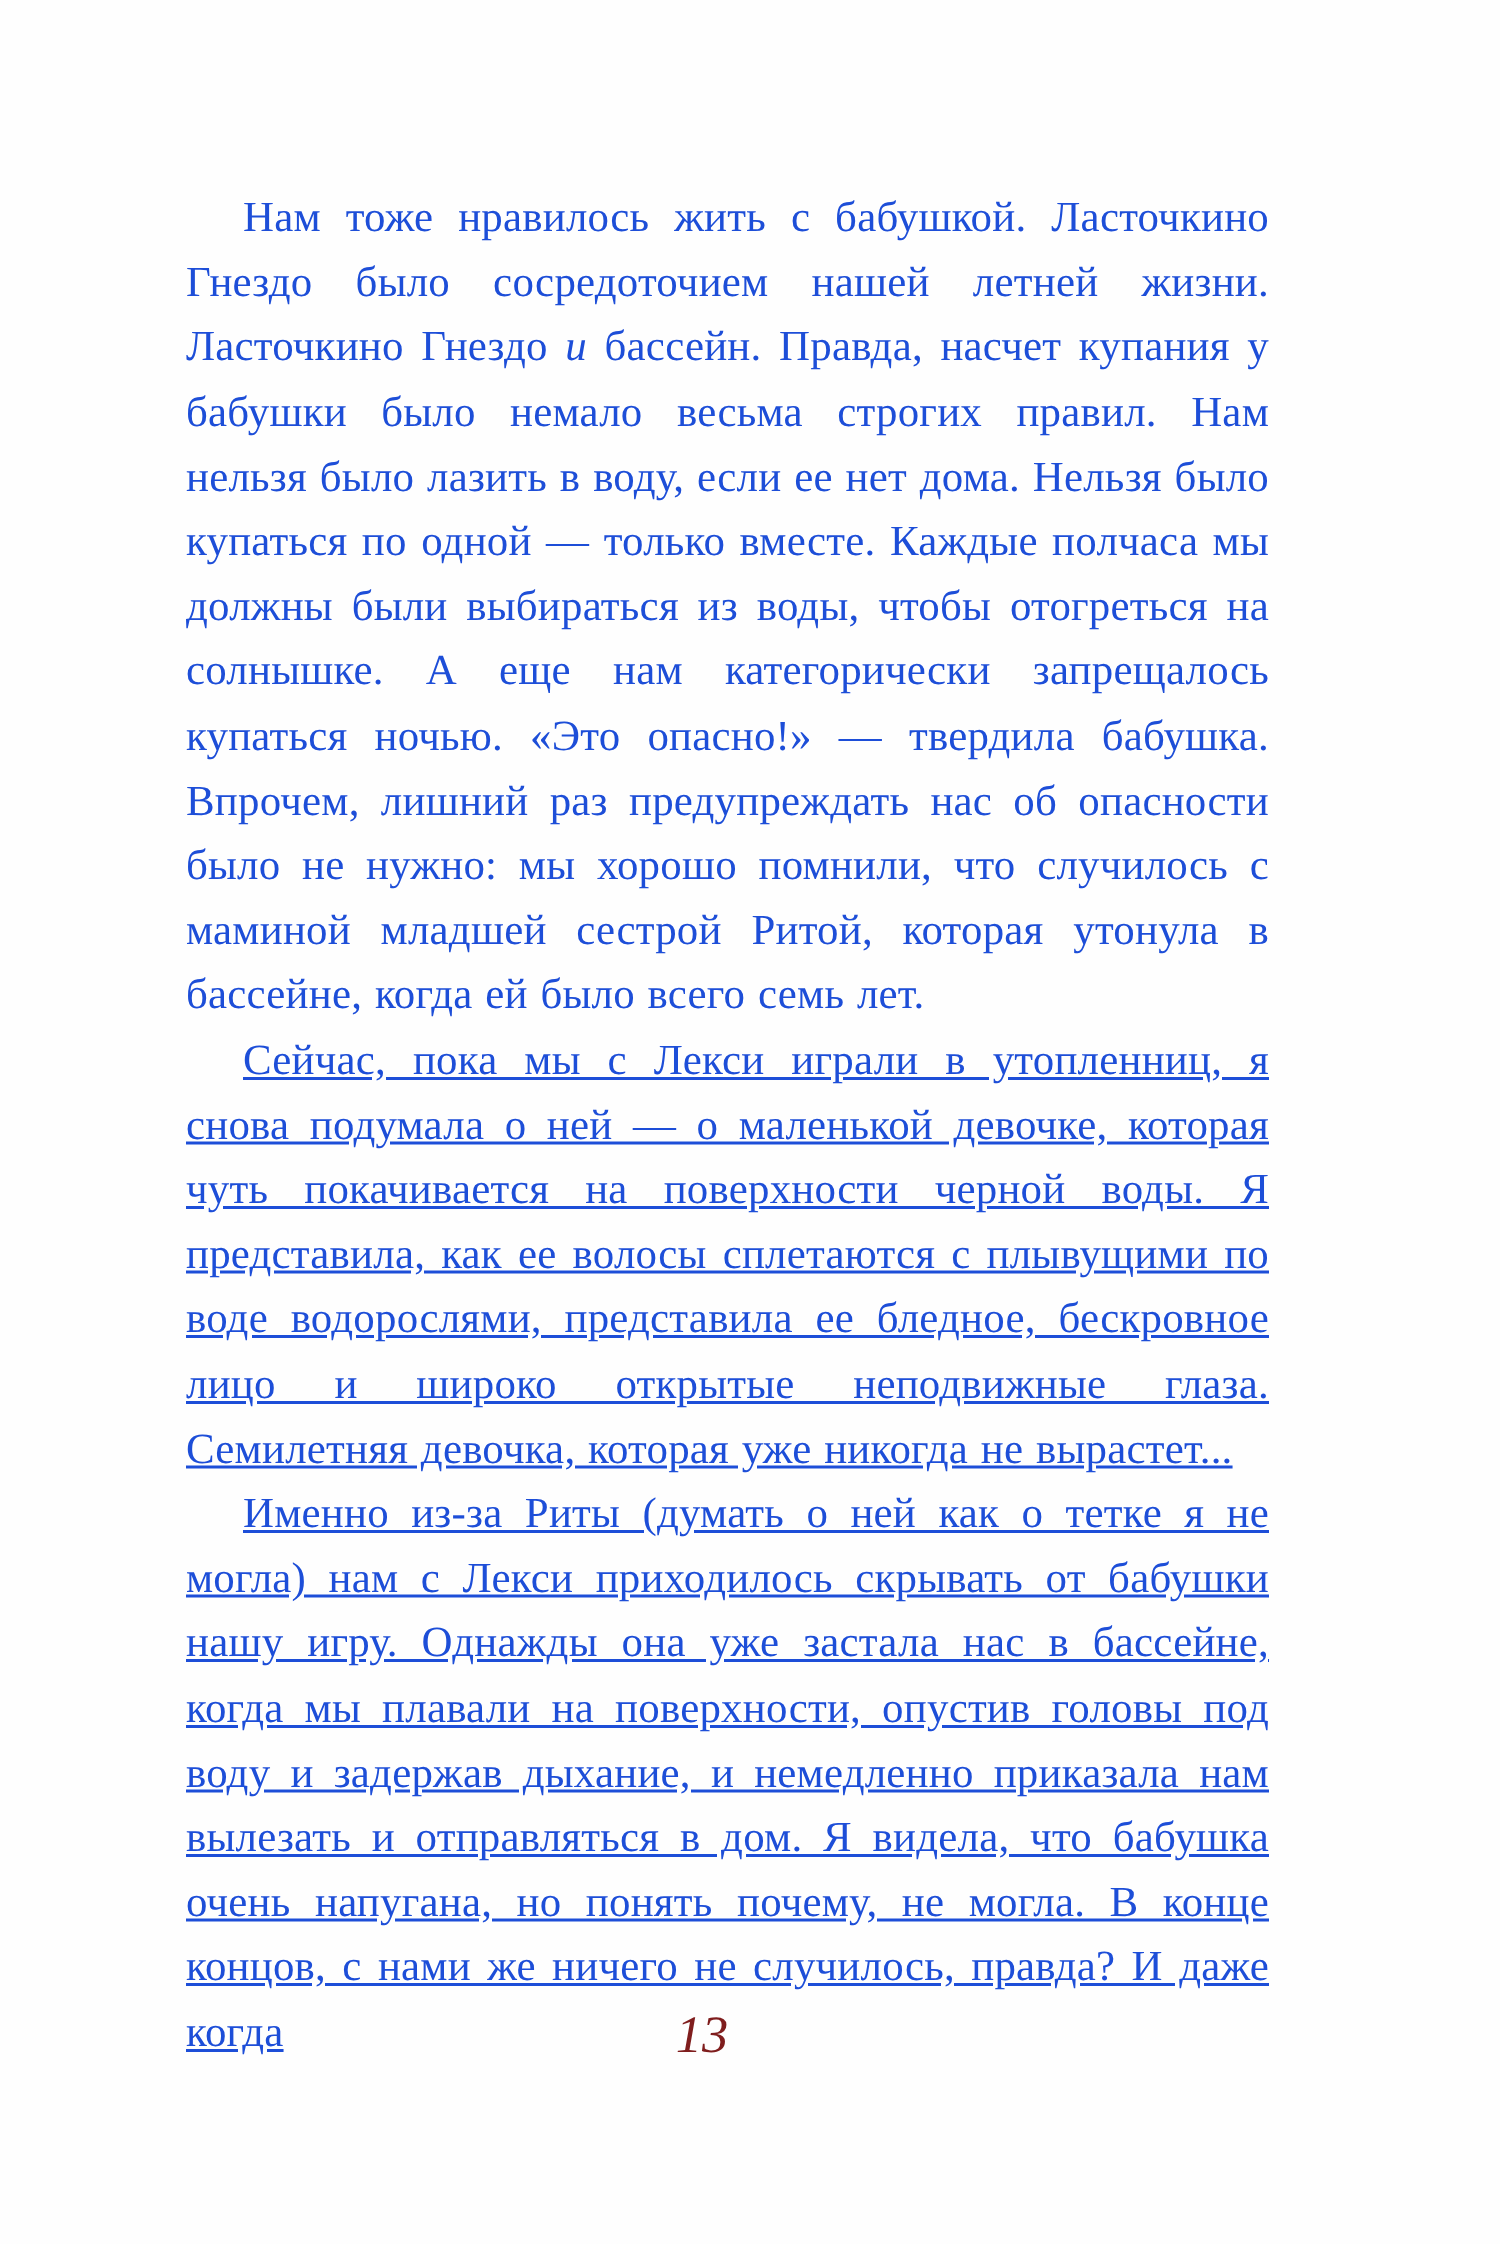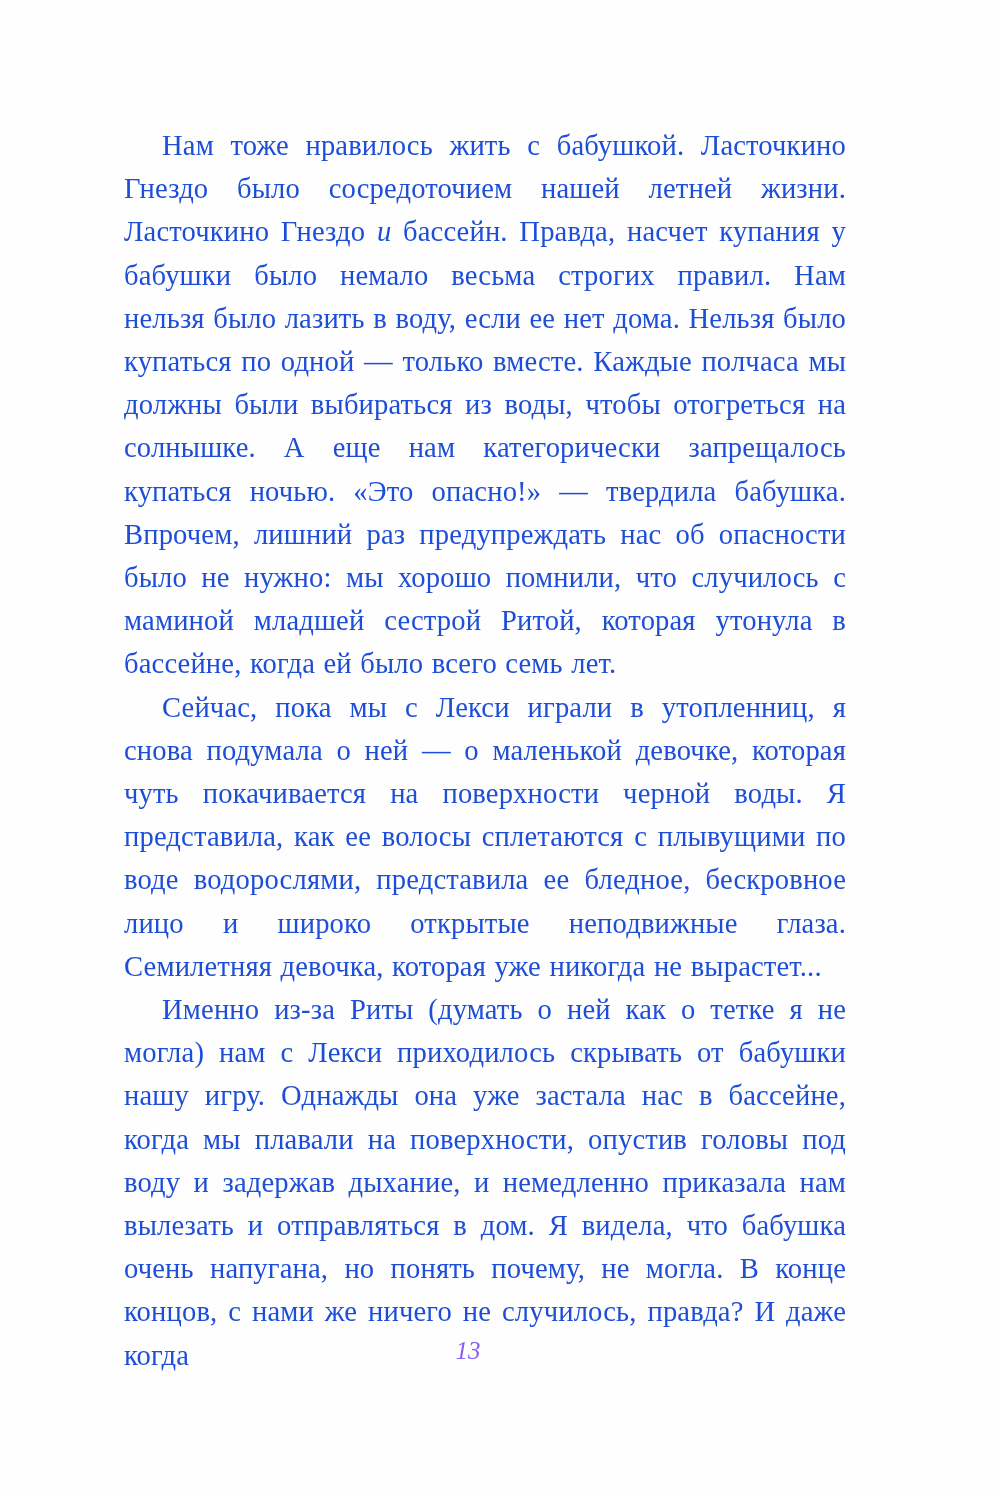--- a/index.html
+++ b/index.html
@@ -35,33 +35,34 @@
     text-align: justify;
     font-size: 28.6px;
     line-height: 43.2px;
     letter-spacing: 0.15px;
     word-spacing: 1.2px;
     color: #1d4ed8;
     hyphens: manual;
   }
   .para + .para {
     margin-top: 0;
+    text-decoration: underline;
   }
   .para em {
     font-style: italic;
   }
   .folio {
     position: absolute;
     left: 0;
     top: 1337px;
     width: 936px;
     text-align: center;
-    font-size: 25px;
+    font-size: 35px;
     font-style: italic;
-    color: #8b5cf6;
+    color: #7f1d1d;
   }
 </style>
 </head>
 <body>
 
 <div class="page">
   <div class="text-block">
     <p class="para" id="p1">Нам тоже нравилось жить с бабушкой. Ласточ­кино Гнездо было сосредоточием нашей летней жизни. Ласточкино Гнездо <em>и</em> бассейн. Правда, насчет купания у бабушки было немало весьма строгих правил. Нам нельзя было лазить в воду, если ее нет дома. Нельзя было купаться по од­ной — только вместе. Каждые полчаса мы должны были выбираться из воды, чтобы отогреться на солнышке. А еще нам категорически запрещалось купаться ночью. «Это опасно!» — твердила бабуш­ка. Впрочем, лишний раз предупреждать нас об опасности было не нужно: мы хорошо помнили, что случилось с маминой младшей сестрой Ри­той, которая утонула в бассейне, когда ей было всего семь лет.</p>
     <p class="para" id="p2">Сейчас, пока мы с Лекси играли в утопленниц, я снова подумала о ней — о маленькой девочке, ко­торая чуть покачивается на поверхности черной воды. Я представила, как ее волосы сплетаются с плывущими по воде водорослями, представила ее бледное, бескровное лицо и широко открытые неподвижные глаза. Семилетняя девочка, кото­рая уже никогда не вырастет...</p>
     <p class="para" id="p3">Именно из-за Риты (думать о ней как о тетке я не могла) нам с Лекси приходилось скрывать от бабушки нашу игру. Однажды она уже застала нас в бассейне, когда мы плавали на поверхности, опу­стив головы под воду и задержав дыхание, и не­медленно приказала нам вылезать и отправляться в дом. Я видела, что бабушка очень напугана, но понять почему, не могла. В конце концов, с нами же ничего не случилось, правда? И даже когда</p>

